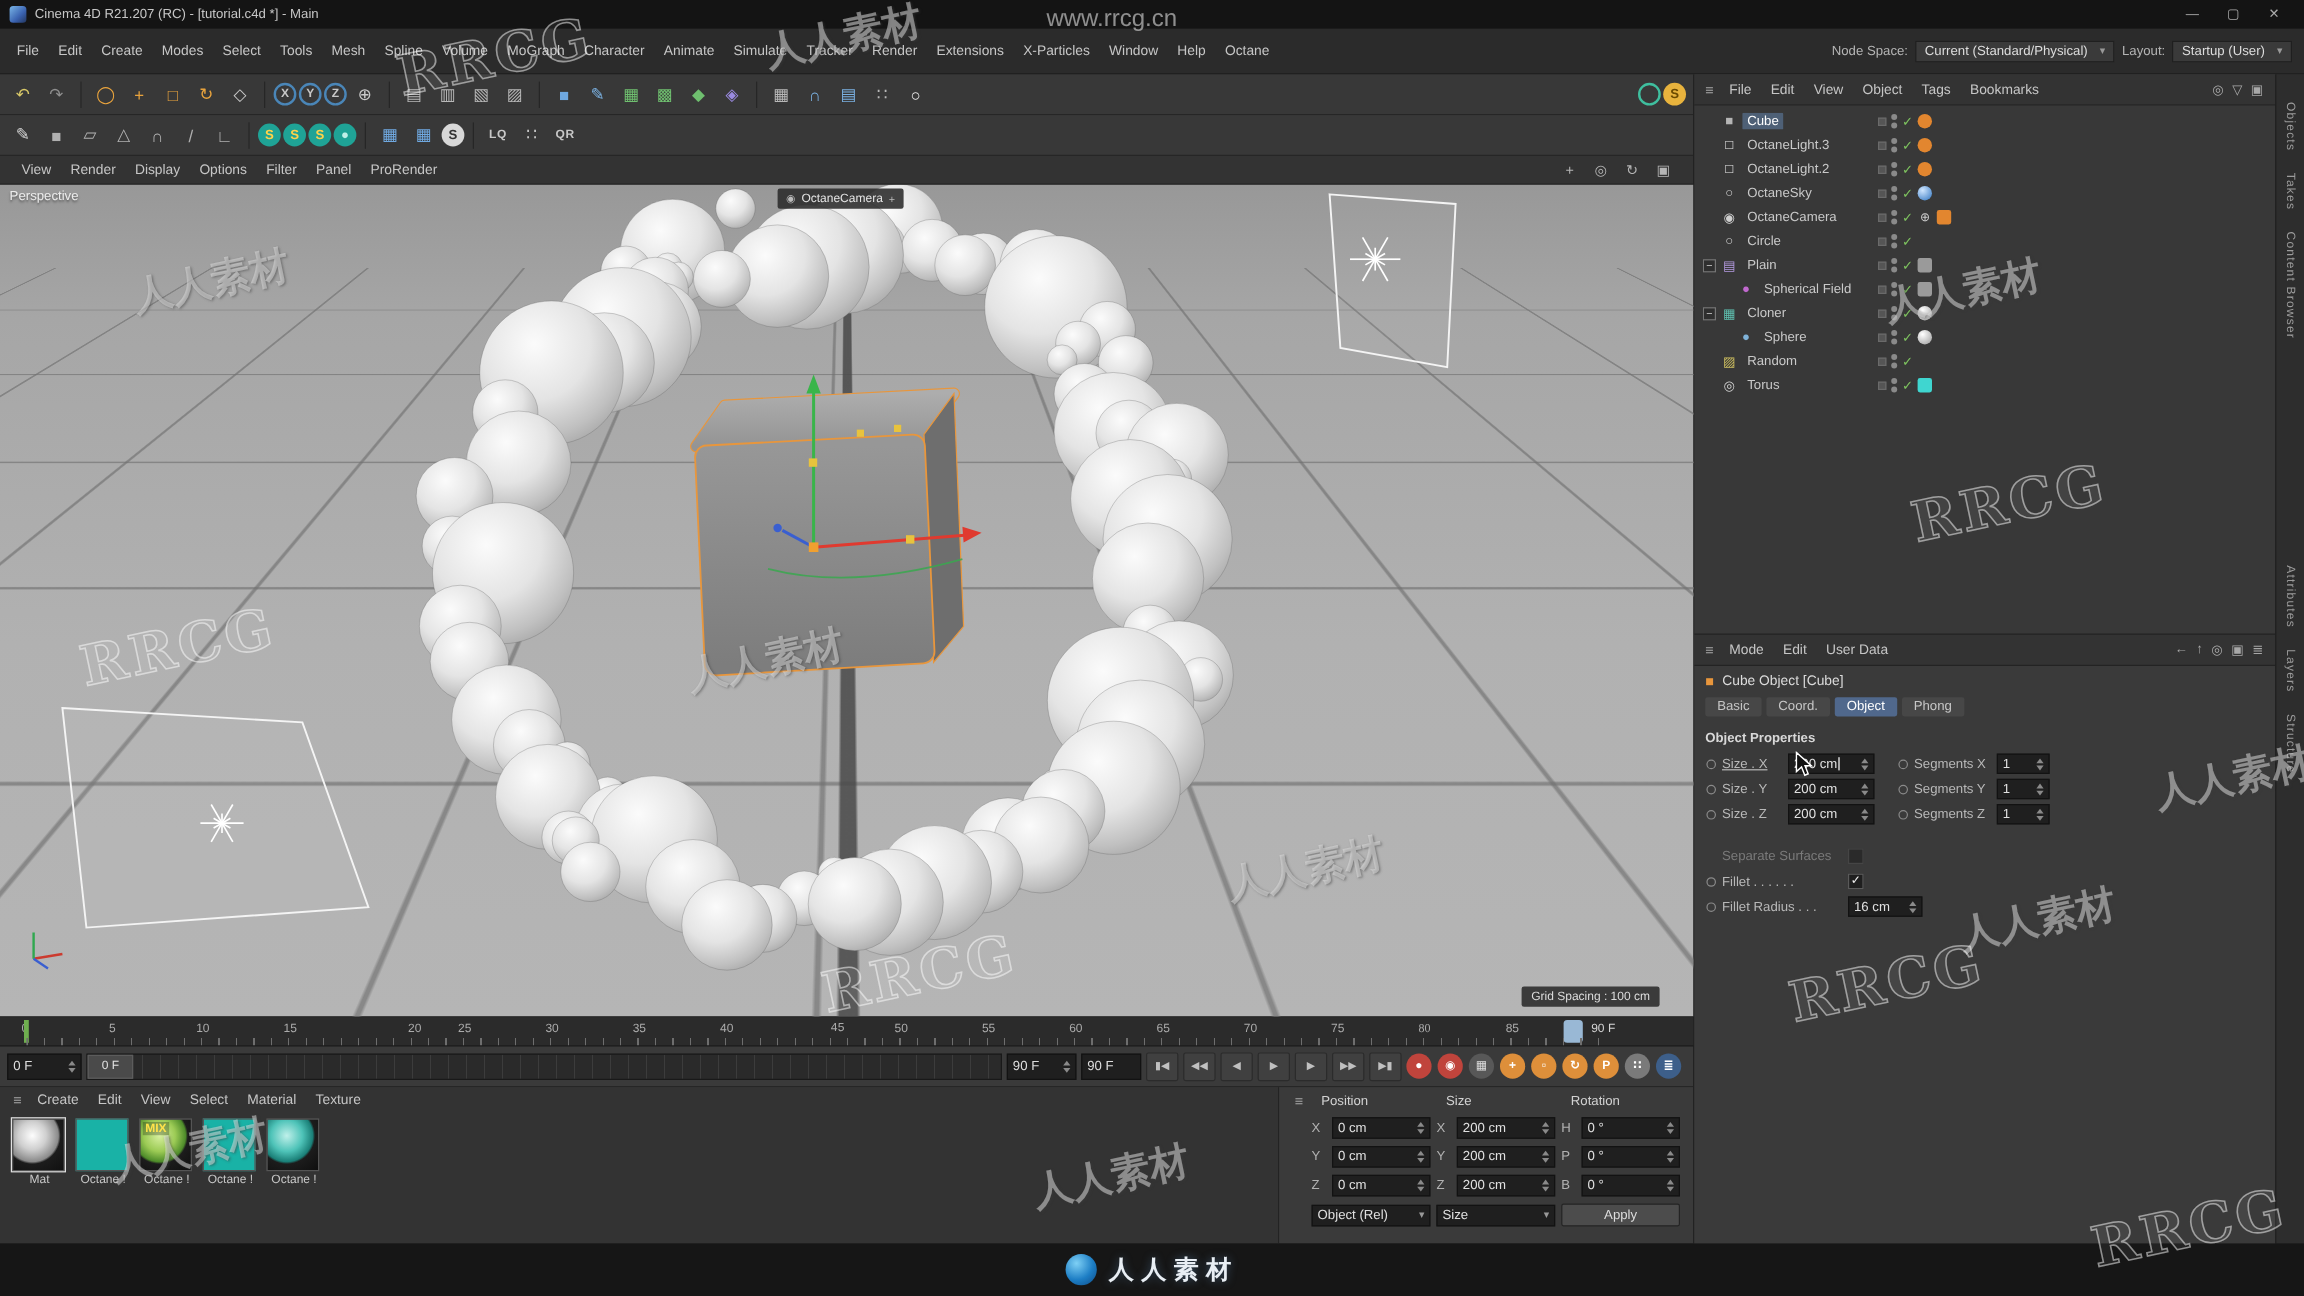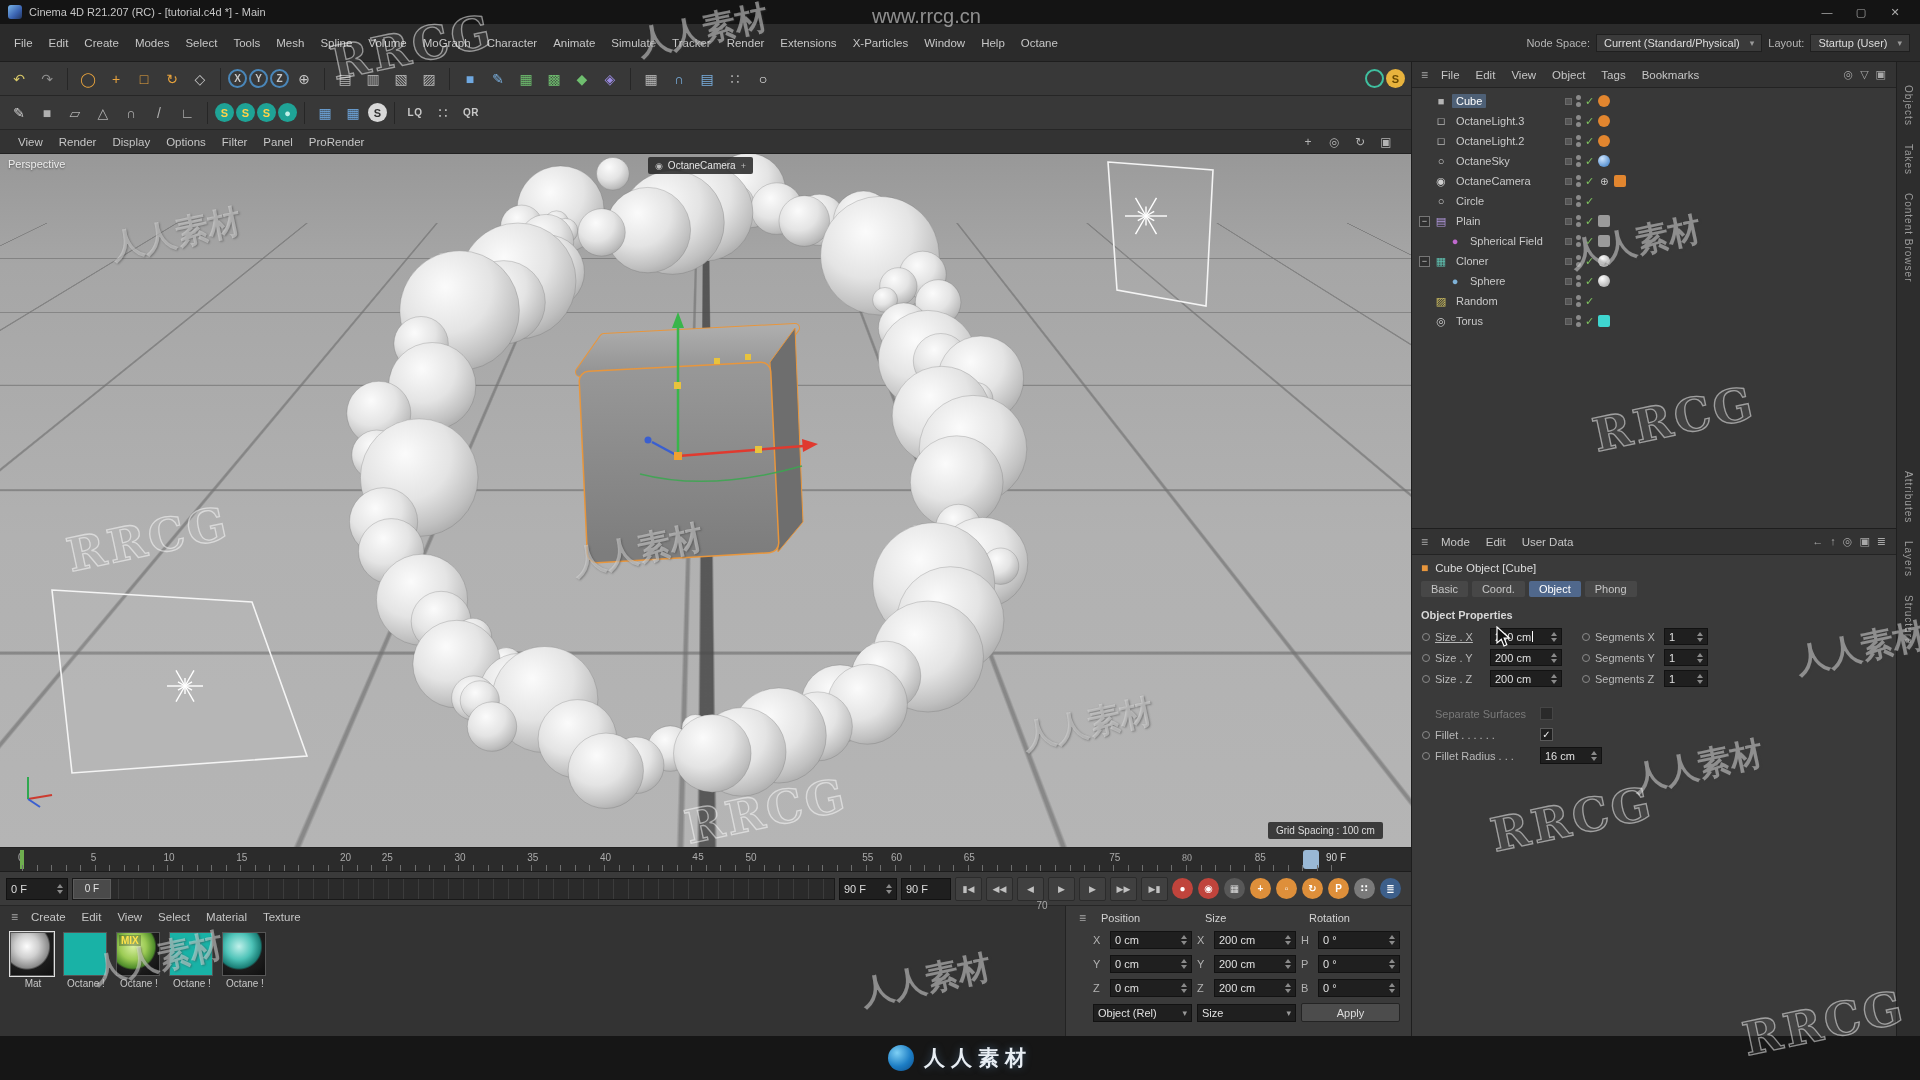--- a/index.html
+++ b/index.html
@@ -500,24 +500,24 @@
           <span class="ruler-label" style="left: 90.75px;">5</span>
           <span class="ruler-label" style="left: 163.5px;">10</span>
           <span class="ruler-label" style="left: 236.25px;">15</span>
           <span class="ruler-label" style="left: 309px; margin-left: 31px;">20</span>
           <span class="ruler-label" style="left: 381.75px;">25</span>
           <span class="ruler-label" style="left: 454.5px;">30</span>
           <span class="ruler-label" style="left: 527.25px;">35</span>
           <span class="ruler-label" style="left: 600px;">40</span>
           <span class="ruler-label" style="left: 692px; font-family: Liberation Mono, monospace;">45</span>
           <span class="ruler-label" style="left: 745.5px;">50</span>
-          <span class="ruler-label" style="left: 818.25px; margin-left: 44px;">55</span>
+          <span class="ruler-label" style="left: 818.25px;">55</span>
           <span class="ruler-label" style="left: 891px;">60</span>
           <span class="ruler-label" style="left: 963.75px;">65</span>
-          <span class="ruler-label" style="left: 1036.5px; margin-top: 48px;">70</span>
+          <span class="ruler-label" style="left: 1036.5px;">70</span>
           <span class="ruler-label" style="left: 1109.25px;">75</span>
           <span class="ruler-label" style="left: 1182px; font-family: Liberation Serif, serif;">80</span>
           <span class="ruler-label" style="left: 1254.75px;">85</span>
           <span class="ruler-label end" style="left: 1326px;">90 F</span>
           <span class="marker-green"></span>
           <span class="marker-blue"></span>
         </div>
       <div class="transport" id="transport">
           <div class="t-field" style="width: 62px;">
             <span>0 F</span>

